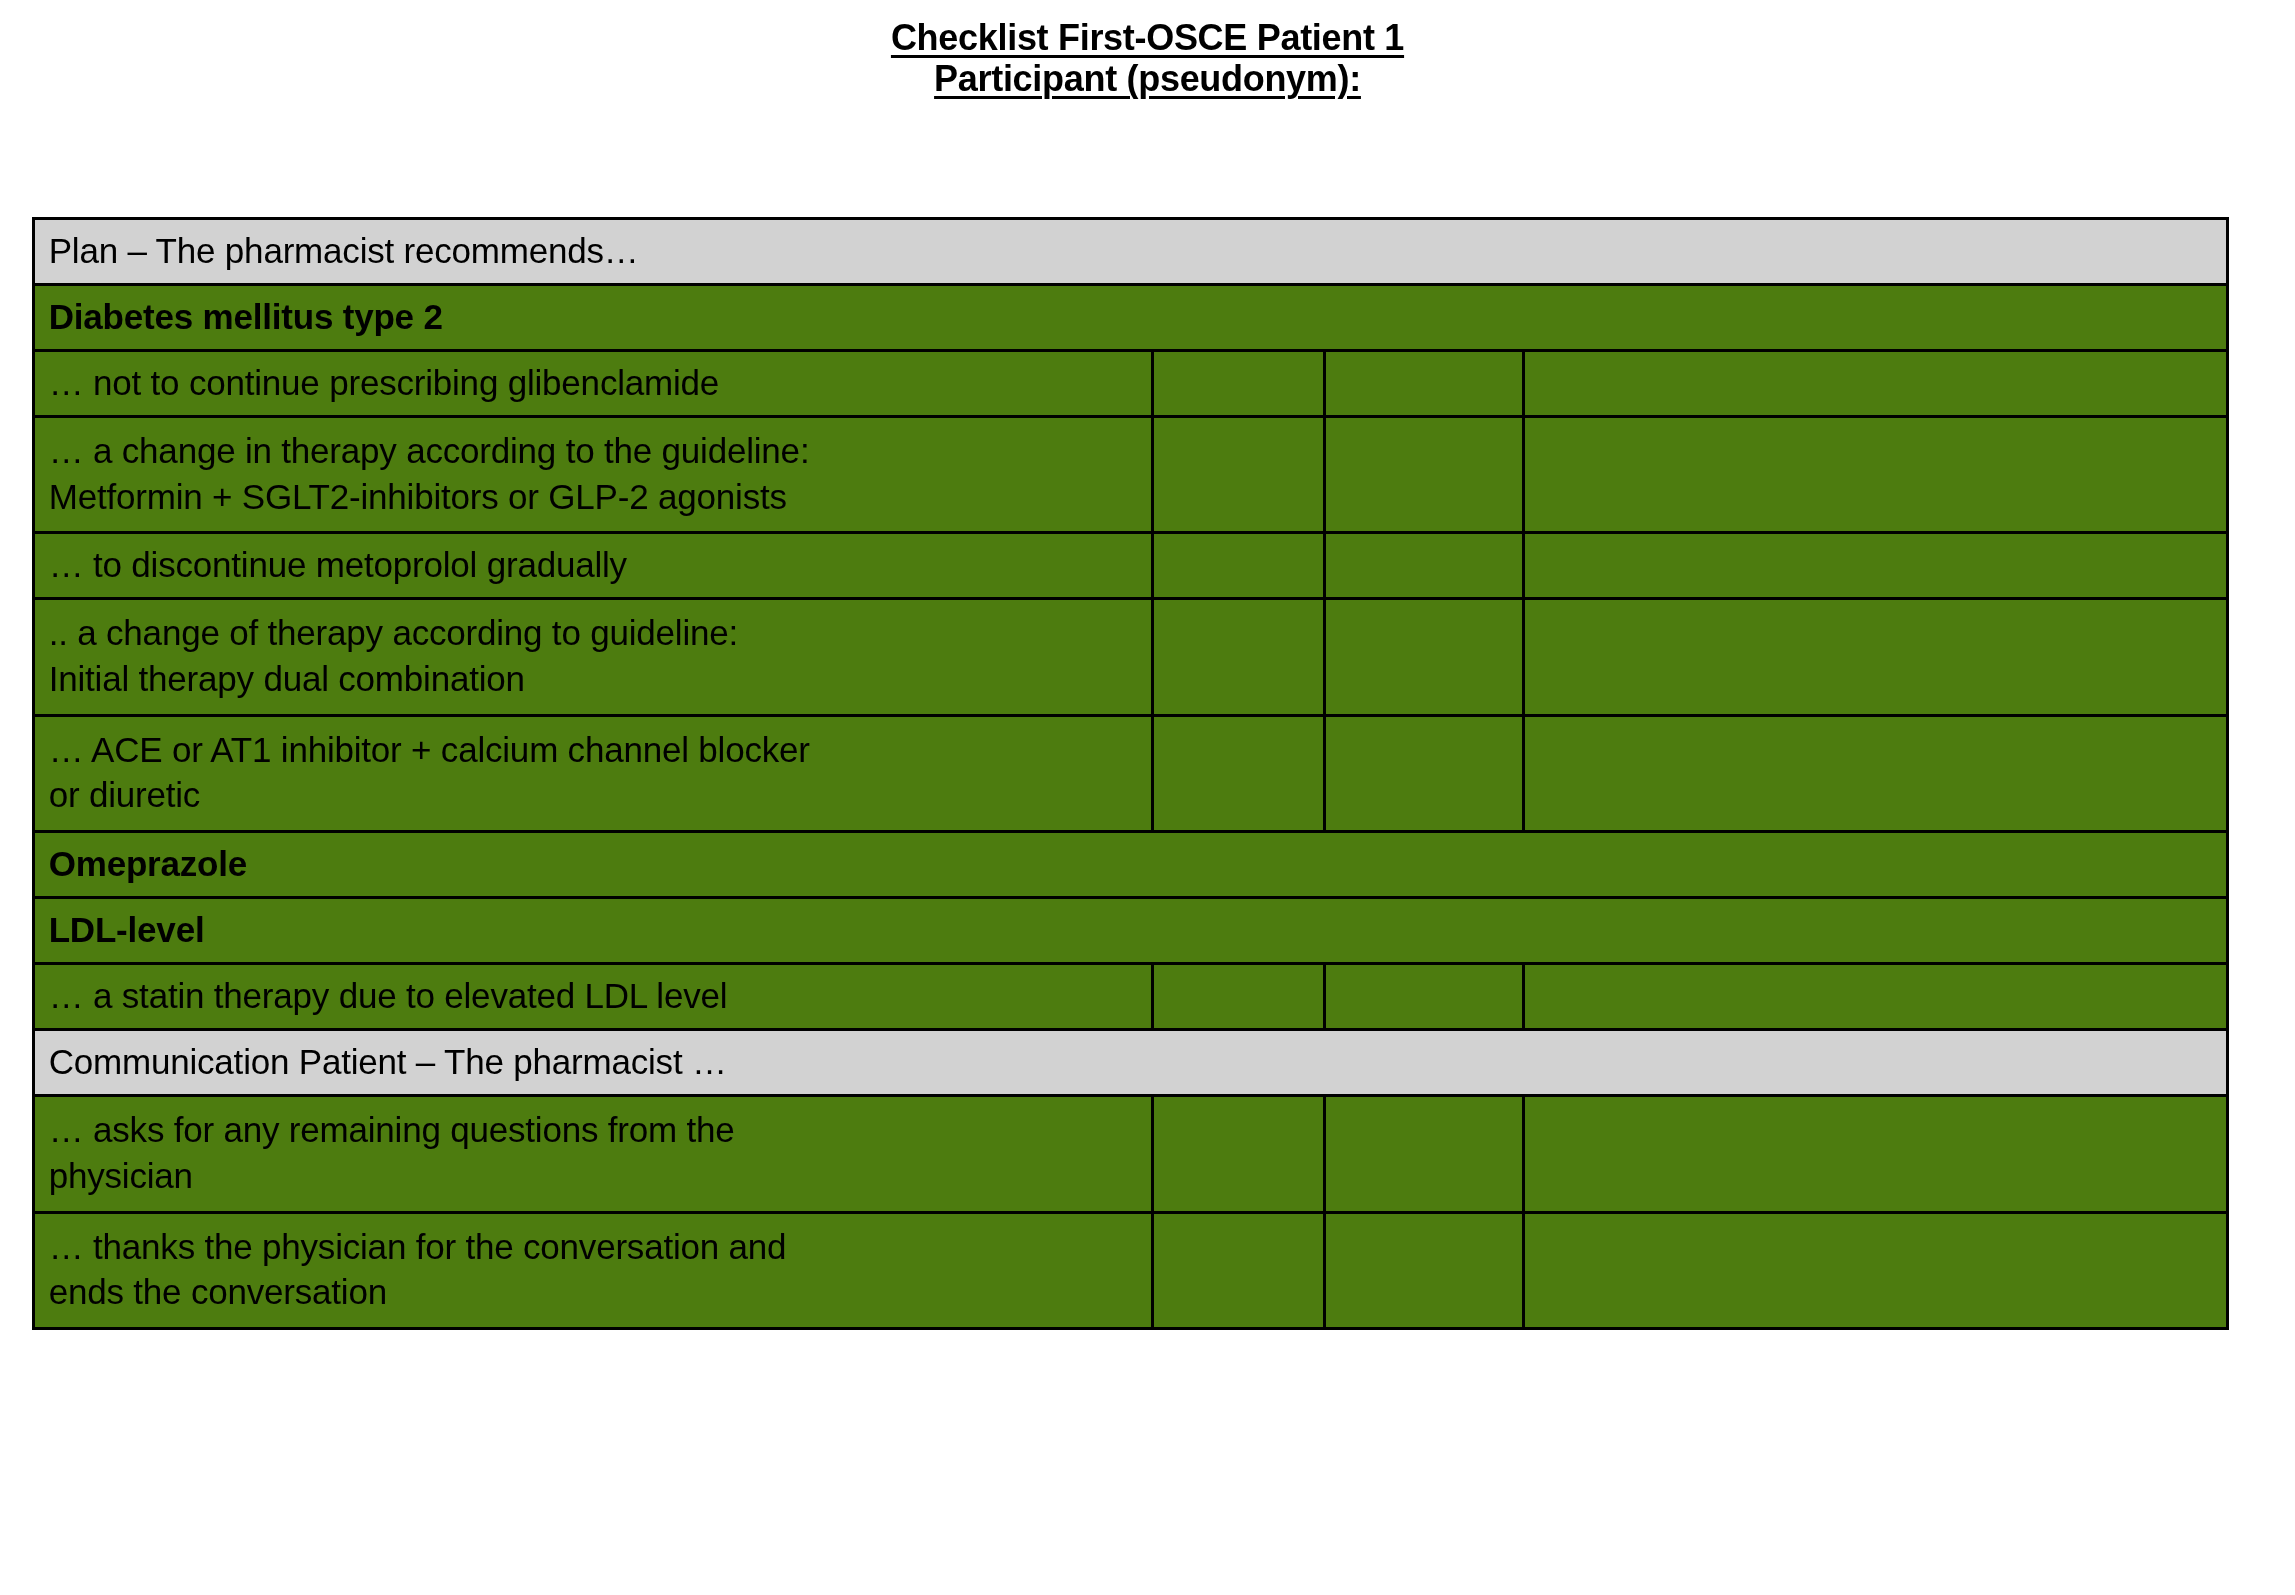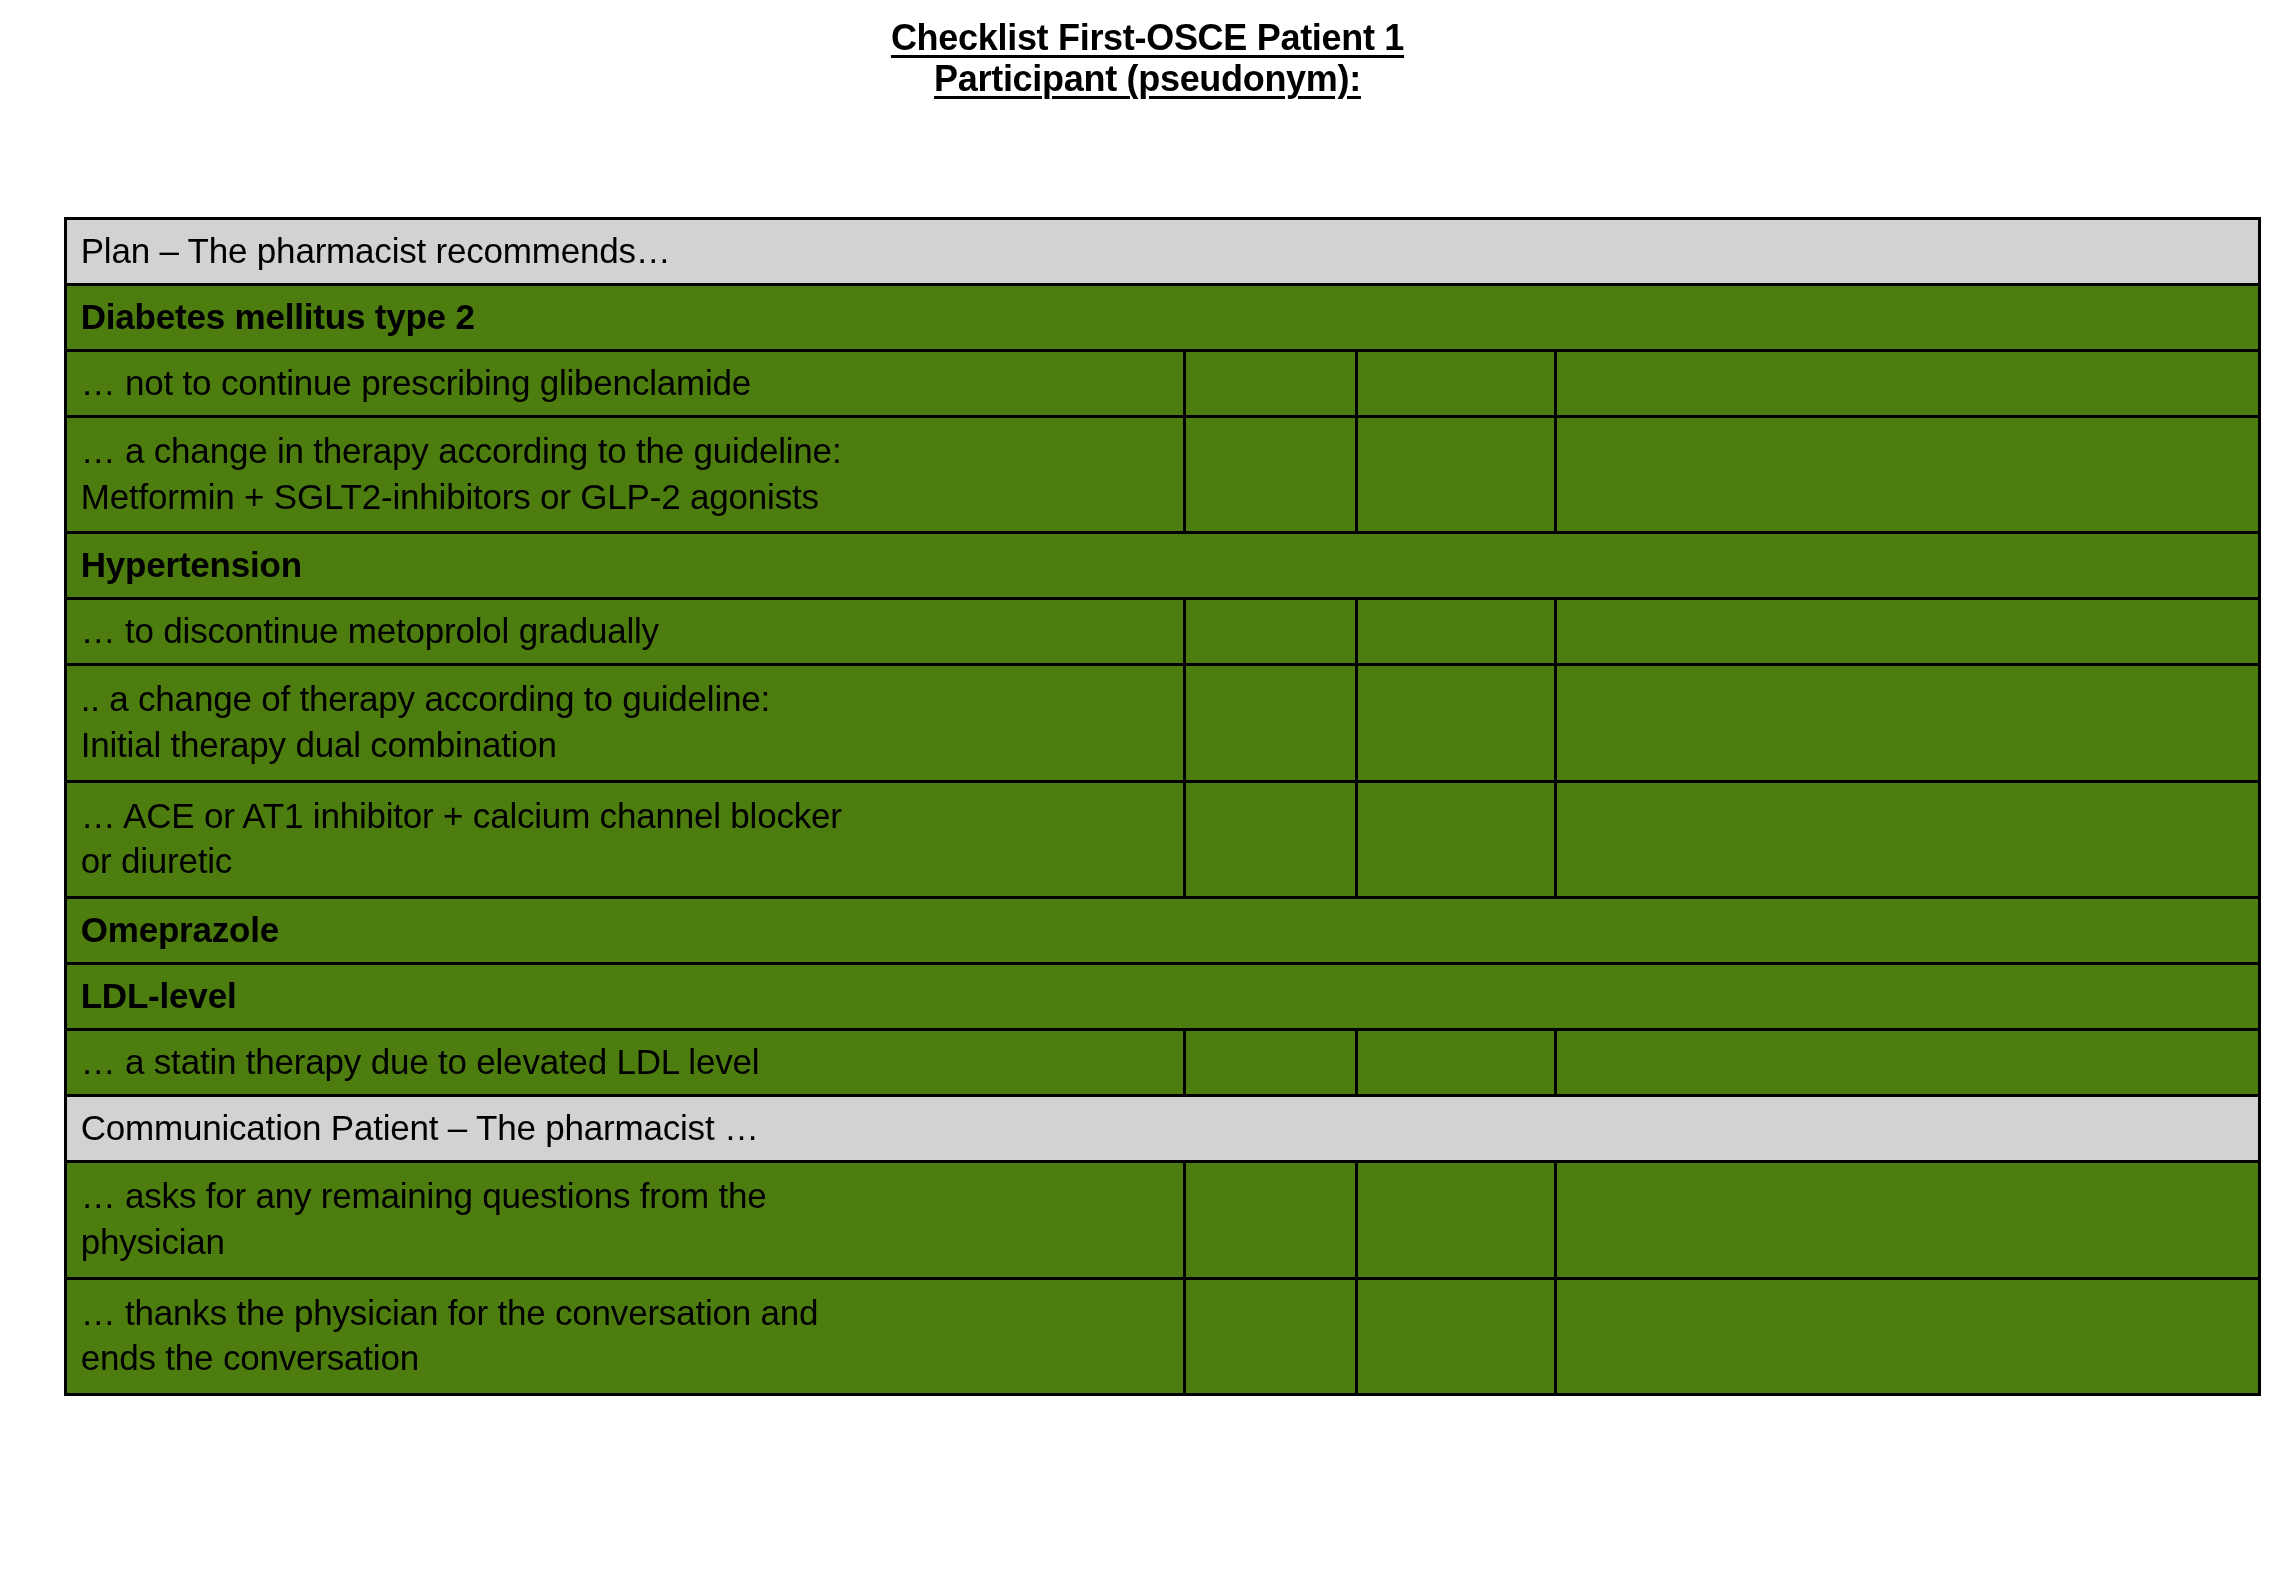--- a/index.html
+++ b/index.html
@@ -38,21 +38,21 @@
     display: inline-block;
     text-decoration: underline;
     text-underline-offset: 5px;
     text-decoration-thickness: 3.1px;
     white-space: nowrap;
   }
 
   
   .table-wrap {
     position: absolute;
-    left: 64px;
+    left: 32px;
     top: 209px;
     width: 2143px;
   }
   table.checklist {
     border-collapse: collapse;
     table-layout: fixed;
     width: 2197px;
     background: #ffffff;
   }
   table.checklist,
@@ -138,25 +138,20 @@
           </tr>
           <tr class="item">
             <td>
               <div class="cell-text">… a change in therapy according to the guideline:
 Metformin + SGLT2-inhibitors or GLP-2 agonists</div>
             </td>
             <td class="mark-cell"></td>
             <td class="mark-cell"></td>
             <td class="mark-cell"></td>
           </tr>
-          <tr class="section-head">
-            <td colspan="4">
-              <div class="cell-text single">Hypertension</div>
-            </td>
-          </tr>
           <tr class="item">
             <td>
               <div class="cell-text single">… to discontinue metoprolol gradually</div>
             </td>
             <td class="mark-cell"></td>
             <td class="mark-cell"></td>
             <td class="mark-cell"></td>
           </tr>
           <tr class="item">
             <td>

